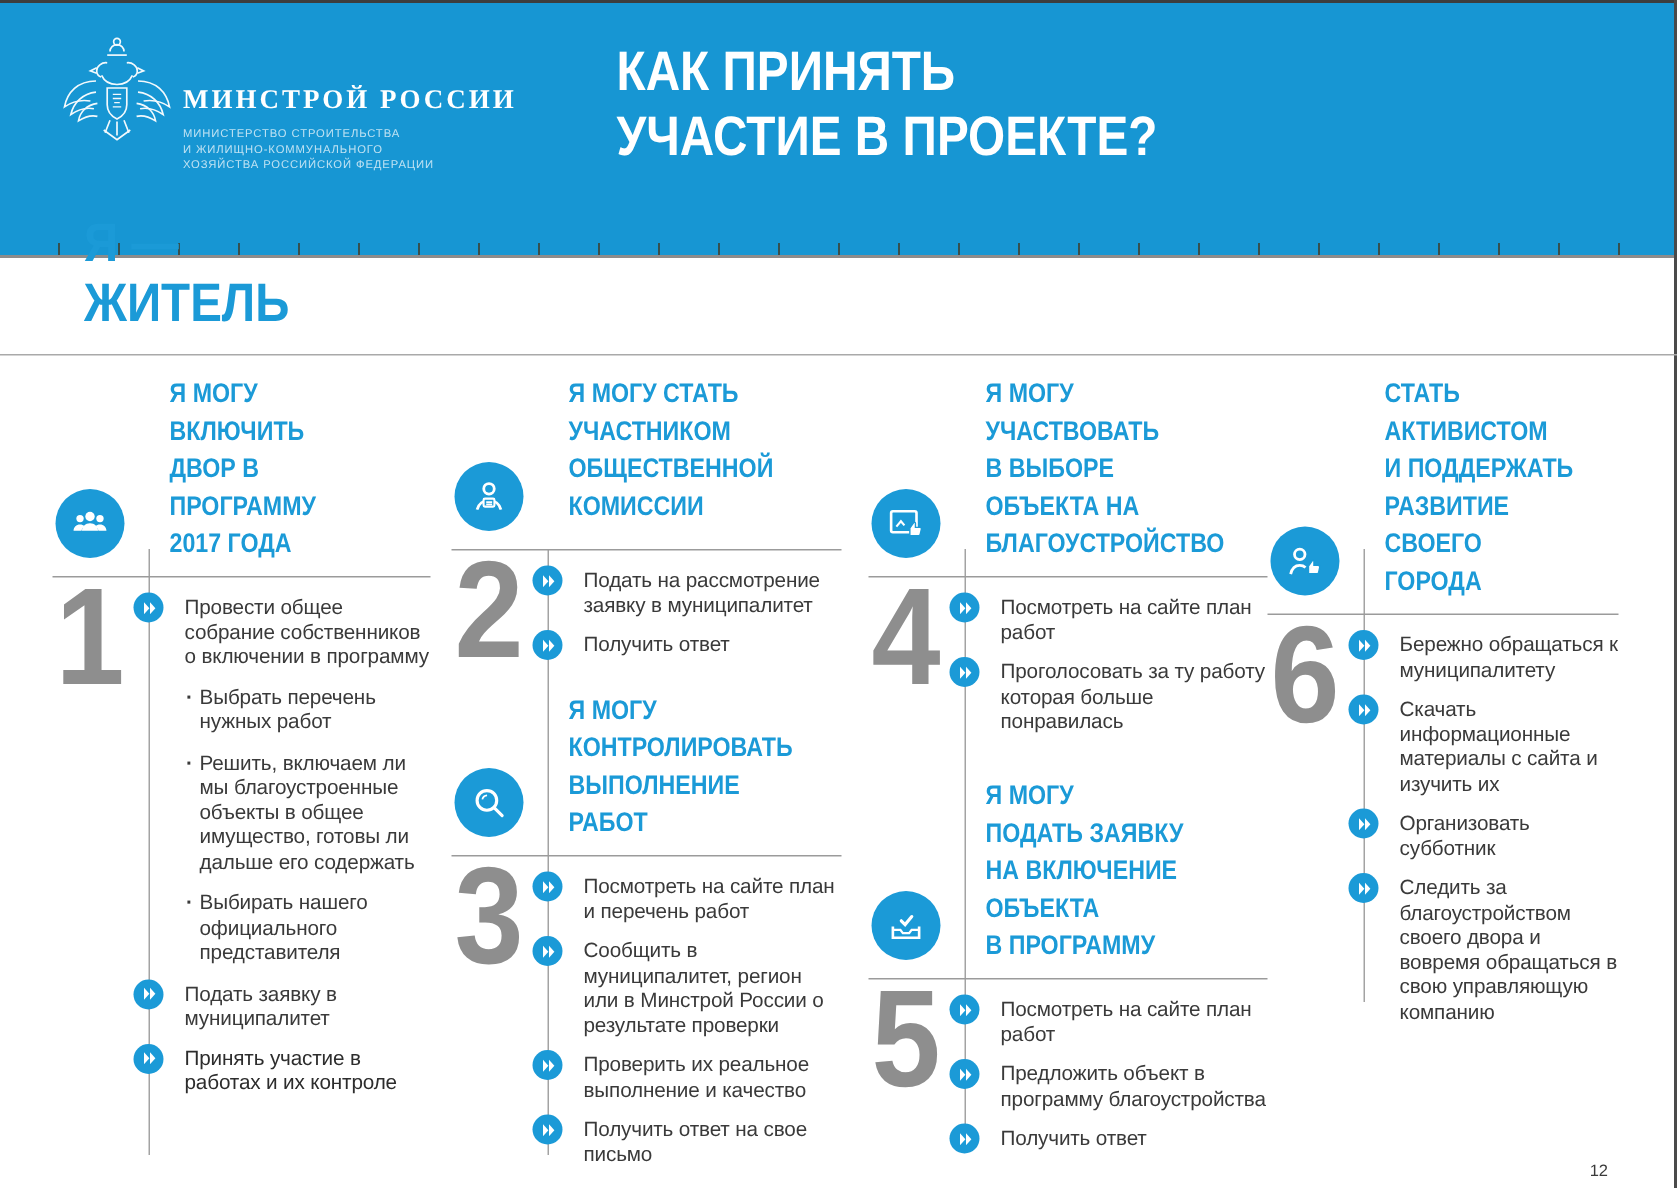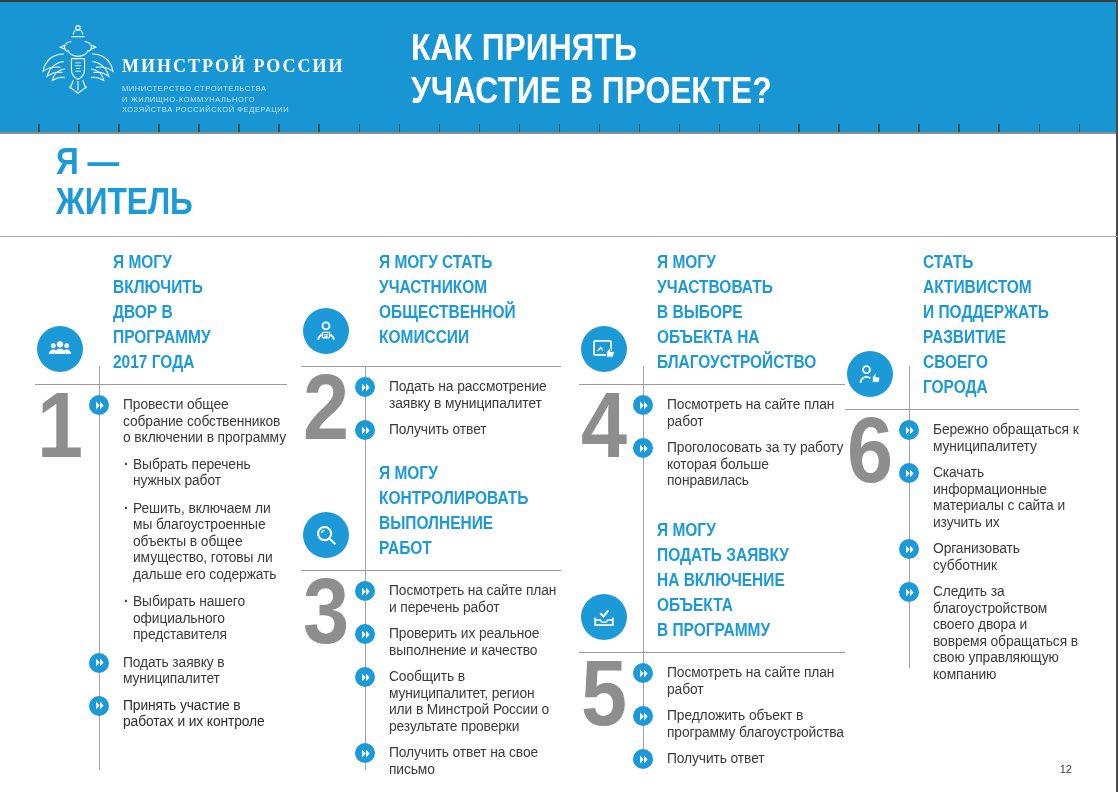--- a/index.html
+++ b/index.html
@@ -6,21 +6,21 @@
   body{
     width:1118px;height:792px;position:relative;overflow:hidden;
     background:#ffffff;font-family:"Liberation Sans",sans-serif;
   }
   
   .edge-top{position:absolute;top:0;left:0;width:100%;height:2px;background:#3d3d3d;}
   .edge-right{position:absolute;top:0;right:0;width:2px;height:100%;background:#4a4a4a;}
 
   
   .header{
-    position:absolute;top:0;left:0;width:100%;height:134px;
+    position:absolute;top:0;left:0;width:100%;height:172px;
     background:#1796d3;border-bottom:2px solid #8c8c8c;box-sizing:border-box;
   }
   .eagle{position:absolute;left:36px;top:18px;width:84px;height:100px;}
   .org{position:absolute;left:122px;top:56px;color:#fff;}
   .org-name{
     font-family:"Liberation Serif",serif;font-weight:bold;font-size:18px;
     letter-spacing:2px;white-space:nowrap;
   }
   .org-sub{
     margin-top:7px;font-size:7.5px;line-height:10.5px;letter-spacing:.6px;
@@ -87,21 +87,21 @@
   .item:last-child{margin-bottom:0;}
   .item.dot{padding-left:10px;margin-bottom:11px;}
   .item.dot::before{content:"\00B7";position:absolute;left:1px;top:0;font-weight:bold;color:#3a3a3a;}
   .item.bold .itext{font-weight:normal;color:#2d2d2d;}
   .bullet{
     position:absolute;left:-34px;top:-2px;width:20px;height:20px;border-radius:50%;
     background:#1b9ad7;display:flex;align-items:center;justify-content:center;z-index:2;
   }
   .bullet svg{width:11px;height:11px;display:block;}
 
-  .page-num{position:absolute;right:46px;bottom:17px;font-size:11px;color:#3a3a3a;}
+  .page-num{position:absolute;right:46px;bottom:5px;font-size:11px;color:#3a3a3a;}
 </style>
 </head>
 <body>
 
 <header class="header">
   <svg class="eagle" viewBox="0 0 90 100" fill="none" stroke="#ffffff" stroke-width="1.2" opacity="0.95">
     <circle cx="45" cy="7" r="2.4"></circle>
     <path d="M40 14c0-3 2.2-5 5-5s5 2 5 5"></path>
       <path d="M38 16.5h14"></path>
     <path d="M38 22c-4-.5-7.5 2.5-7.5 5.8 0 2 1.2 3.6 3.2 4.4M52 22c4-.5 7.5 2.5 7.5 5.8 0 2-1.2 3.6-3.2 4.4"></path>
@@ -269,29 +269,29 @@
               </svg>
             </span>
           <span class="itext">Посмотреть на сайте план и перечень работ</span>
         </div>
         <div class="item">
           <span class="bullet">
               <svg viewBox="0 0 11 11">
                 <use href="#ff"></use>
               </svg>
             </span>
+          <span class="itext">Сообщить в муниципалитет, регион или в Минстрой России о результате проверки</span>
+        </div>
+        <div class="item">
+          <span class="bullet">
+              <svg viewBox="0 0 11 11">
+                <use href="#ff"></use>
+              </svg>
+            </span>
           <span class="itext">Проверить их реальное выполнение и качество</span>
-        </div>
-        <div class="item">
-          <span class="bullet">
-              <svg viewBox="0 0 11 11">
-                <use href="#ff"></use>
-              </svg>
-            </span>
-          <span class="itext">Сообщить в муниципалитет, регион или в Минстрой России о результате проверки</span>
         </div>
         <div class="item">
           <span class="bullet">
               <svg viewBox="0 0 11 11">
                 <use href="#ff"></use>
               </svg>
             </span>
           <span class="itext">Получить ответ на свое письмо</span>
         </div>
       </div>

